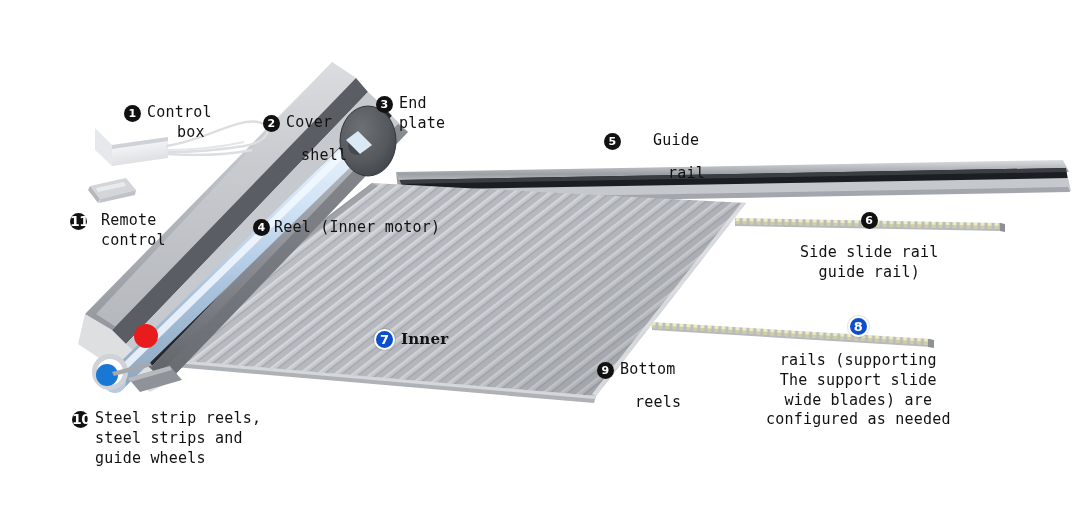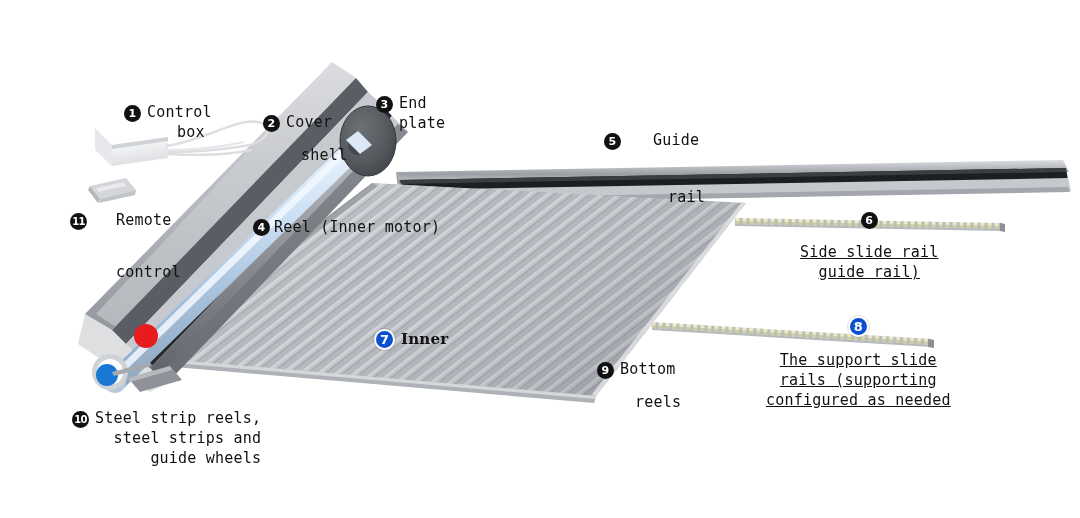--- a/index.html
+++ b/index.html
@@ -23,39 +23,39 @@
     align-items:flex-start;
     gap:6px;
     white-space:pre;
     line-height:1.32;
     color:#111111;
     font-size:15px;
     letter-spacing:.2px;
   }
   .callout .txt{font-family:"DejaVu Sans Mono","Liberation Mono",monospace;}
   .callout.center{flex-direction:column;align-items:center;gap:2px;}
-  .callout.center .txt{text-align:right;text-decoration:underline;}
+  .callout.center .txt{text-align:right;}
 
   
   .badge{
     flex:0 0 auto;
     width:17px;height:17px;
     border-radius:50%;
     background:#111111;
     color:#ffffff;
     font-family:"DejaVu Sans","Liberation Sans",sans-serif;
     font-size:11px;
     font-weight:700;
     line-height:17px;
     text-align:center;
     display:inline-block;
     margin-top:2px;
     box-sizing:border-box;
   }
-  .badge.wide{font-size:10px;letter-spacing:-.6px;}
+  .badge.wide{font-size:14px;letter-spacing:-.6px;}
   .badge.blue{
     background:#0b4fce;
     border:2px solid #ffffff;
     box-shadow:0 0 0 1px rgba(0,0,0,.10);
     width:21px;height:21px;line-height:17px;font-size:13px;
     margin-top:0;
   }
   .lbl-stack{display:flex;flex-direction:column;}
   .ln{display:block;}
   .ind1{padding-left:2.0em;}
@@ -248,21 +248,21 @@
     </span>
   </div>
 
   <div class="callout nosel" style="left:253px;top:218px;">
     <span class="badge" style="margin-top:1px;">4</span>
     <span class="txt" style="margin-left:-2px;">Reel (Inner motor)</span>
   </div>
 
   <div class="callout nosel" style="left:604px;top:131px;">
     <span class="badge">5</span>
-    <span class="lbl-stack" style="margin-left:26px;gap:24px;">
+    <span class="lbl-stack" style="margin-left:26px;">
       <span class="txt ln">Guide</span>
       <span class="txt ln ind2">rail</span>
     </span>
   </div>
 
   <div class="callout nosel center" style="left:800px;top:210px;">
     <span class="badge">6</span>
     <span class="lbl-stack" style="align-items:center;margin-top:12px;">
       <span class="txt ln">Side slide rail</span>
       <span class="txt ln">guide rail)</span>
@@ -270,44 +270,45 @@
   </div>
 
   <div class="callout nosel" style="left:374px;top:329px;align-items:center;">
     <span class="badge blue">7</span>
     <span class="txt" style="font-family:'DejaVu Serif','Liberation Serif',serif;font-weight:700;">Inner</span>
   </div>
 
   <div class="callout nosel center" style="left:766px;top:316px;">
     <span class="badge blue">8</span>
     <span class="lbl-stack" style="align-items:center;margin-top:12px;">
+      <span class="txt ln">rails (supporting</span>
       <span class="txt ln">The support slide</span>
-      <span class="txt ln">rails (supporting</span>
+      <span class="txt ln">wide blades) are</span>
       <span class="txt ln">configured as needed</span>
     </span>
   </div>
 
   <div class="callout nosel" style="left:597px;top:360px;">
     <span class="badge">9</span>
     <span class="lbl-stack">
       <span class="txt ln">Bottom</span>
       <span class="txt ln ind2">reels</span>
     </span>
   </div>
 
   <div class="callout nosel" style="left:72px;top:409px;">
     <span class="badge wide">10</span>
-    <span class="lbl-stack" style="align-items:flex-end;">
+    <span class="lbl-stack" style="align-items:flex-start;">
       <span class="txt ln">Steel strip reels,</span>
       <span class="txt ln">steel strips and</span>
       <span class="txt ln">guide wheels</span>
     </span>
   </div>
 
   <div class="callout nosel" style="left:70px;top:211px;">
     <span class="badge wide">11</span>
-    <span class="lbl-stack" style="margin-left:23px;gap:32px;">
+    <span class="lbl-stack" style="margin-left:8px;">
       <span class="txt ln">Remote</span>
       <span class="txt ln">control</span>
     </span>
   </div>
 
 </div>
 
 </body></html>

